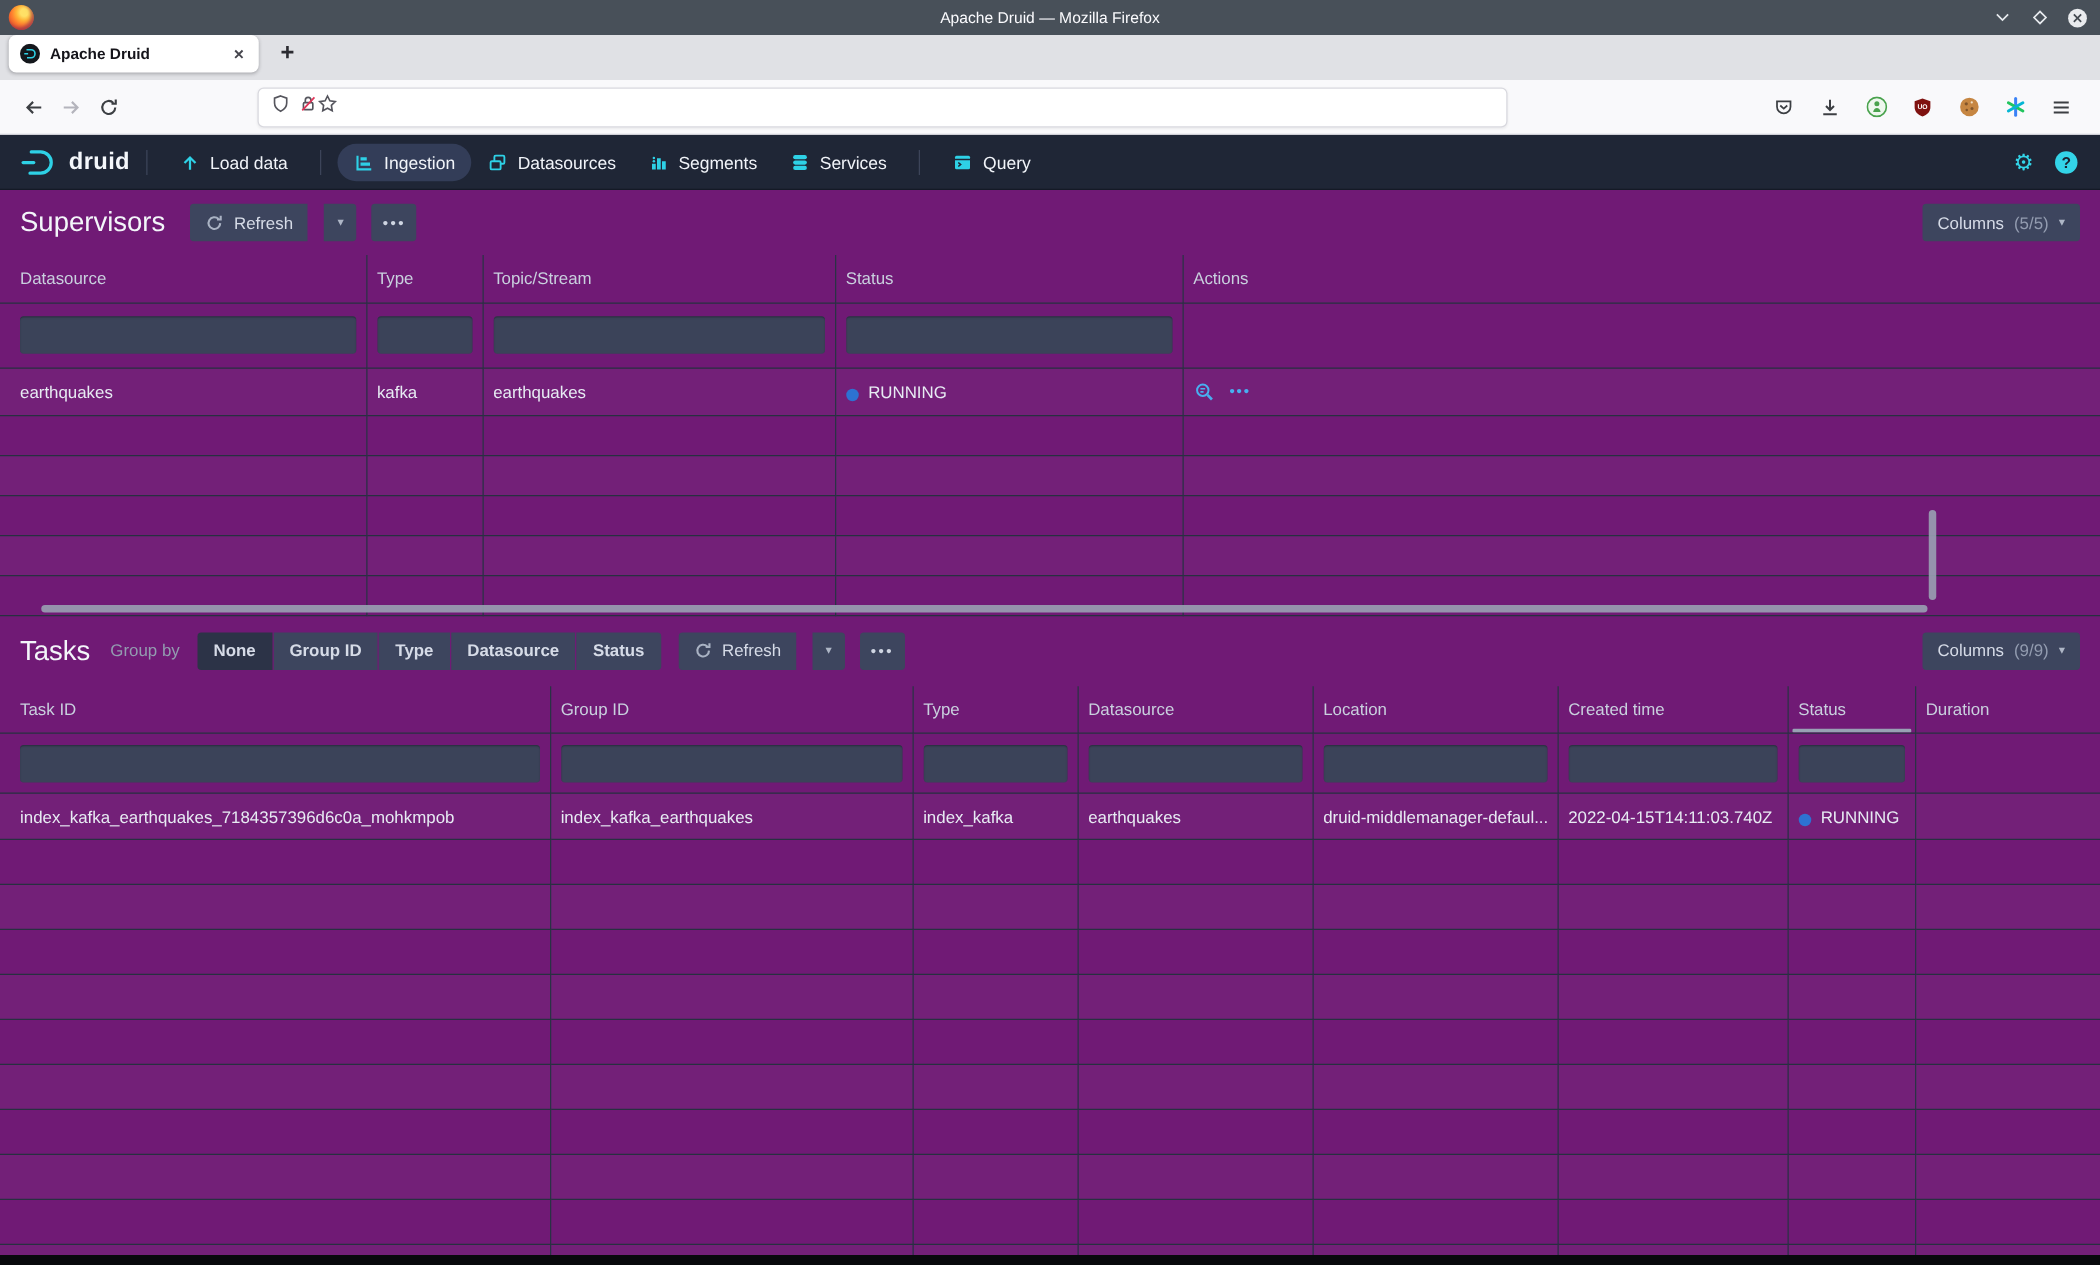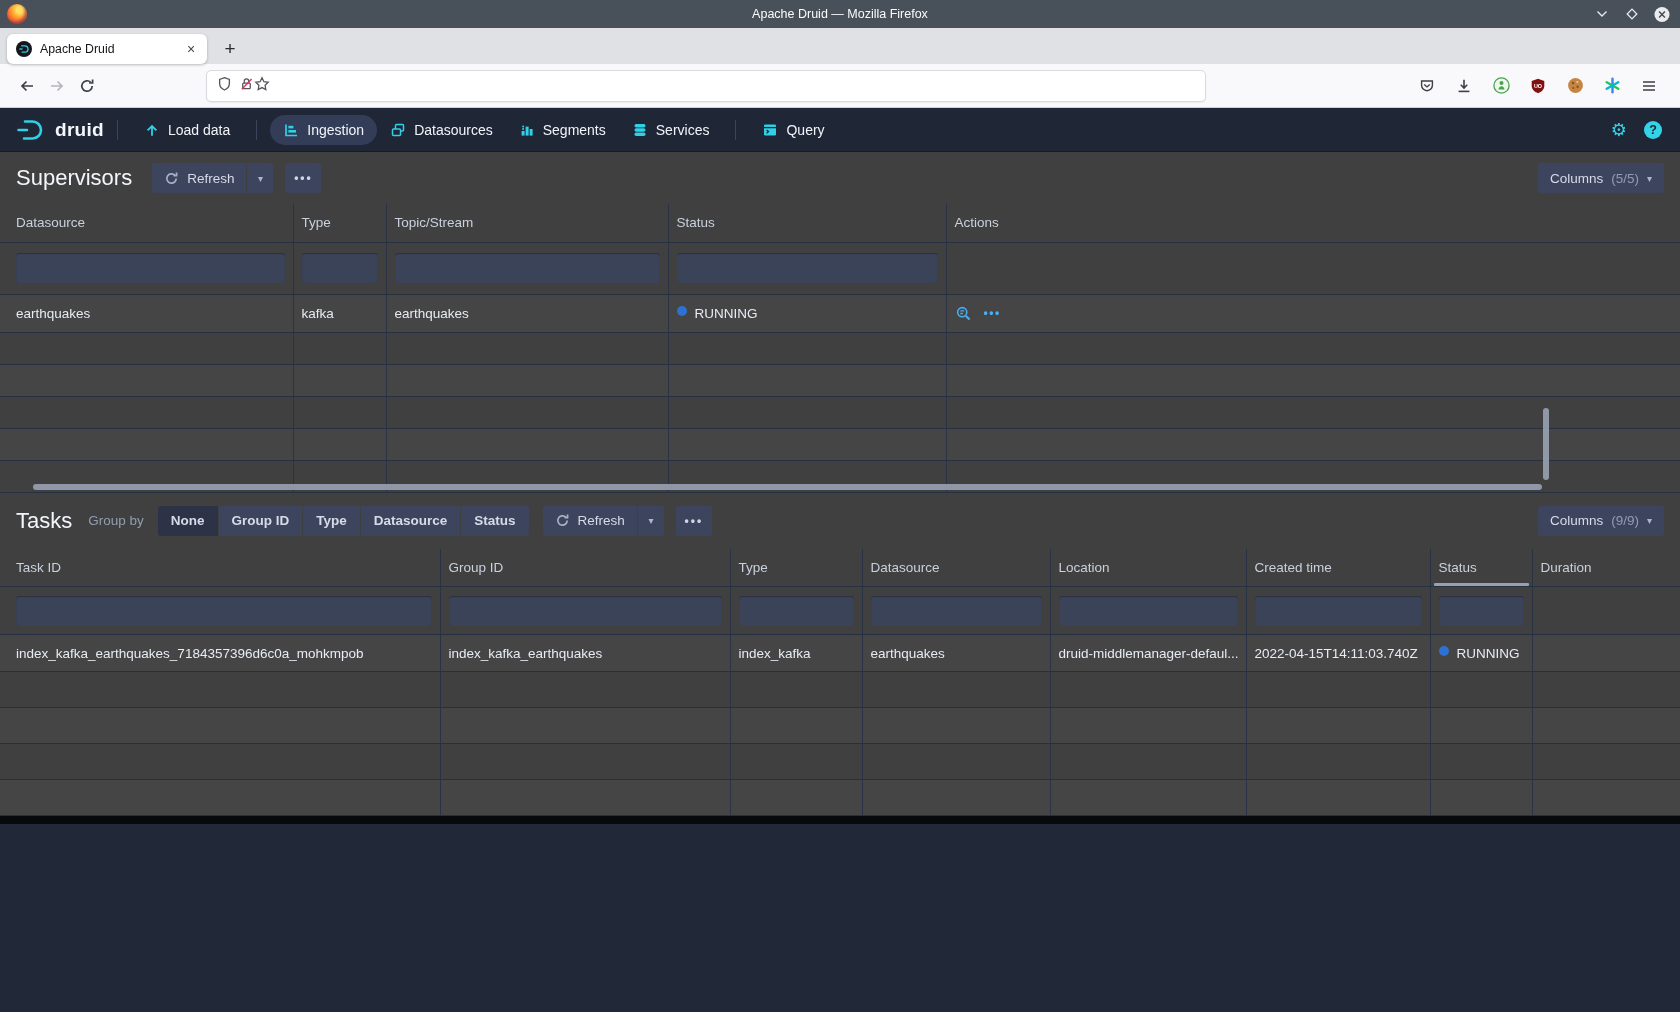--- a/index.html
+++ b/index.html
@@ -1,30 +1,30 @@
 <!DOCTYPE html>
 <html><head>
 <meta charset="utf-8">
 <style>
   * { box-sizing: border-box; margin: 0; padding: 0; }
   html,body { width:1680px; height:1012px; overflow:hidden; }
   body { font-family: "Liberation Sans", "DejaVu Sans", sans-serif; background:#212837; }
-  .screen { position:relative; width:1680px; height:824px; overflow:hidden; background:#404040; }
+  .screen { position:relative; width:1680px; height:1012px; overflow:hidden; background:#701a75; }
 
   
   .titlebar { position:relative; height:28px; background:#485059; display:flex; align-items:center; }
   .ff-logo { width:20px; height:20px; margin-left:7px; border-radius:50%;
     background: radial-gradient(circle at 62% 30%, #ffe066 0 16%, #ffb437 34%, #ff7d2e 54%, #e5562c 76%, #c7372e 100%);
     box-shadow: inset -2px -2px 3px rgba(120,30,90,.55); }
   .win-title { position:absolute; left:0; right:0; text-align:center; color:#fbfbfe; font-size:12.5px; pointer-events:none; }
   .win-controls { margin-left:auto; display:flex; align-items:center; gap:14px; padding-right:10px; z-index:2; }
   .wc { width:16px; height:16px; display:flex; align-items:center; justify-content:center; }
 
   
-  .tabbar { height:36px; background:#e0e1e5; display:flex; align-items:flex-end; padding-left:7px; }
+  .tabbar { height:36px; background:#e0e1e5; display:flex; align-items:flex-start; padding-left:7px;font-weight:bold; }
   .tab { width:200px; height:30px; background:#ffffff; border-radius:6px; display:flex; align-items:center;
     padding:0 6px 0 9px; box-shadow:0 1px 3px rgba(20,20,30,.28); }
   .favicon { width:16px; height:16px; flex:none; }
   .tab-title { flex:1; font-size:12.3px; color:#15141a; margin-left:8px; white-space:nowrap; overflow:hidden; }
   .tab-close { width:20px; height:20px; border-radius:4px; display:flex; align-items:center; justify-content:center;
     color:#45454d; font-size:14px; }
   .newtab { width:30px; height:30px; margin-left:8px; display:flex; align-items:center; justify-content:center;
     color:#2b2b31; font-size:19px; border-radius:4px; }
 
   
@@ -51,21 +51,21 @@
   .nav-right { display:flex; align-items:center; gap:17px; padding-right:4px; }
   .gear { color:#33d4e8; font-size:18px; line-height:1; }
   .help { width:18px; height:18px; border-radius:50%; background:#33d4e8; color:#1b2230; font-size:12.5px; font-weight:bold;
     display:flex; align-items:center; justify-content:center; }
 
   
   .sec-header { height:52px; display:flex; align-items:center; padding:0 16px; }
   .sec-title { color:#f3f6fa; font-size:22px; margin-right:20px; }
   .btn { height:30px; background:#3d455e; border-radius:3px; color:#d6dbe7; font-size:13.5px;
     display:inline-flex; align-items:center; justify-content:center; padding:0 12px; gap:8px; cursor:pointer; white-space:nowrap; }
-  .split { display:flex; gap:1px; }
+  .split { display:flex; gap:13px; }
   .split .main { border-radius:3px 0 0 3px; }
   .caret-btn { width:26px; padding:0; border-radius:0 3px 3px 0; }
   .caret { color:#aeb6c6; font-size:10px; }
   .more-btn { width:36px; padding:0; margin-left:12px; color:#cfd5e2; letter-spacing:2px; font-weight:bold; font-size:12px; }
   .cols-btn { margin-left:auto; margin-right:0; }
   .dim { color:#939cb0; }
   .muted-label { color:#939cb0; font-size:13.5px; margin:0 14px 0 16px; }
   .seg { display:flex; gap:1px; }
   .seg .btn { border-radius:0; padding:0 13px;font-weight:bold; }
   .seg .btn:first-child { border-radius:3px 0 0 3px; }
@@ -87,21 +87,21 @@
   tr.data td { height:38px; }
   tr.erow td { height:32px; }
   .tasks tr.erow td { height:36px; }
   .tasks tr.filter td { height:48px; }
   .tasks tr.data td { height:37px; }
   tr.striped { background:rgba(255,255,255,0.028); }
   .f-input { width:100%; height:30px; background:#3b4359; border:none; border-radius:3px; outline:none;
     box-shadow: inset 0 1px 1px rgba(10,14,20,.35); color:#e7ebf3; padding:0 8px; font-size:13px;
     font-family:"Liberation Sans","DejaVu Sans",sans-serif; }
   .dot { width:10px; height:10px; border-radius:50%; background:#2d72d2; display:inline-block; margin-right:8px; }
-  .st-cell { display:flex; align-items:flex-start; }
+  .st-cell { display:flex; align-items:flex-end; }
   .act-cell { display:flex; align-items:center; gap:12px; }
   .more-dots { color:#48aff0; font-weight:bold; letter-spacing:1.5px; font-size:12px; }
   .sort-line { position:absolute; left:3px; right:3px; bottom:0; height:3px; background:#98a1b4; border-radius:1px; }
   .hscroll { position:absolute; left:33px; right:138px; bottom:3px; height:6px; background:#99a1b2; border-radius:3px; opacity:.9; }
   .vscroll { position:absolute; right:131px; bottom:13px; width:6px; height:72px; background:#99a1b2; border-radius:3px; opacity:.9; }
   .bottom-strip { position:absolute; left:0; right:0; bottom:0; height:8px; background:#08090c; }
 </style>
 </head>
 <body>
 

